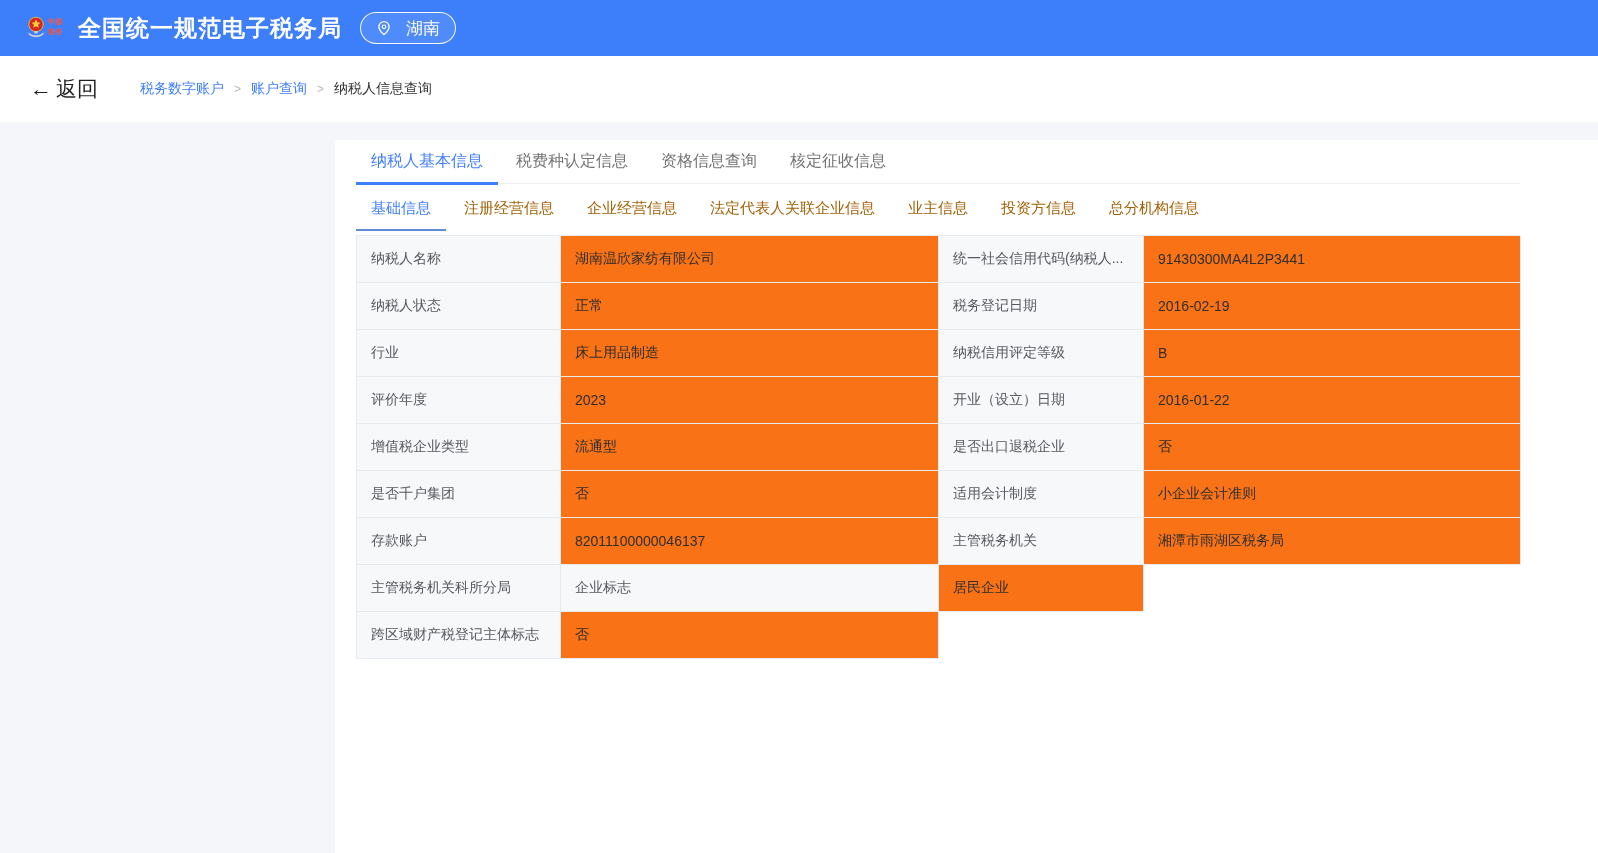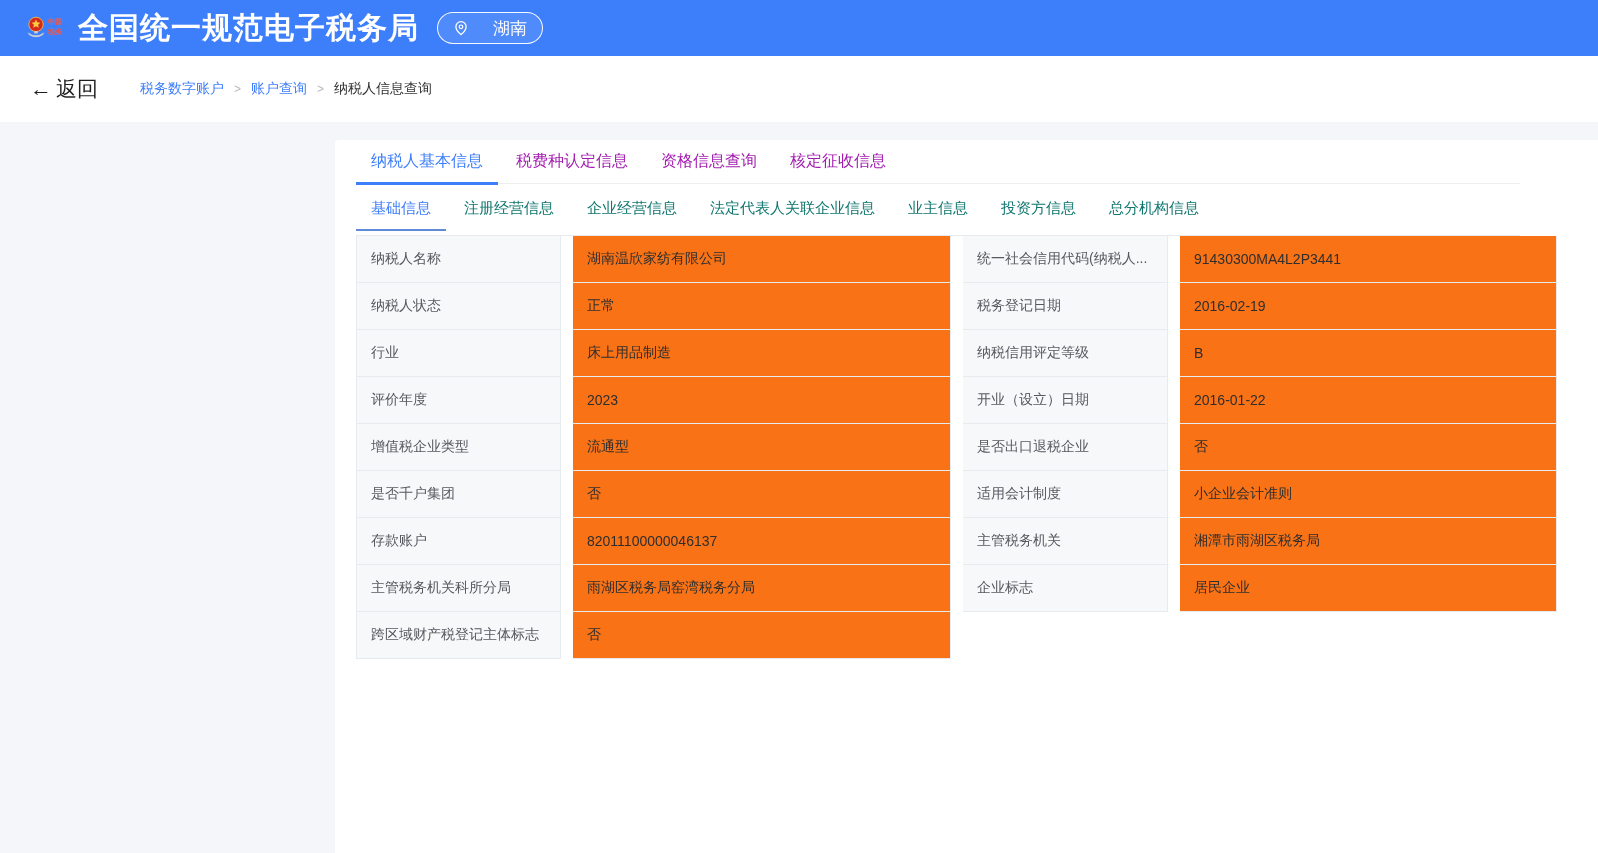--- a/index.html
+++ b/index.html
@@ -2,54 +2,54 @@
 <html><head>
 <meta charset="utf-8">
 <style>
   * { margin:0; padding:0; box-sizing:border-box; }
   html,body { width:1598px; height:853px; overflow:hidden;
     font-family:"Liberation Sans","DejaVu Sans",sans-serif; background:#f4f6f9; }
 
   
   .app-header { height:56px; background:#3d7efb; display:flex; align-items:center; padding:0 24px; }
   .logo-wrap { width:42px; height:46px; margin-right:12px; display:flex; flex-direction:row; align-items:center; }
-  .app-title { color:#fff; font-size:30px; font-weight:600; letter-spacing:1px; }
+  .app-title { color:#fff; font-size:23px; font-weight:600; letter-spacing:1px; }
   .loc-pill { margin-left:18px; height:32px; border:1px solid rgba(255,255,255,.95); background:rgba(255,255,255,.10);
-    border-radius:16px; display:flex; align-items:center; gap:24px; padding:0 15px; color:#fff; font-size:17px; }
+    border-radius:16px; display:flex; align-items:center; gap:14px; padding:0 15px; color:#fff; font-size:17px; }
   .loc-pill svg { display:block; }
 
   
   .crumb-bar { height:66px; background:#fff; display:flex; align-items:center; padding:0 30px; }
   .back-btn { display:flex; align-items:center; gap:4px; font-size:21px; color:#1f1f1f; cursor:pointer; margin-right:42px; }
   .back-arrow { font-size:22px; line-height:1; }
   .crumbs { display:flex; align-items:center; font-size:14px; }
   .crumb-link { color:#3d7efb; cursor:pointer; }
   .crumb-sep { color:#b6b9bf; margin:0 10px; font-size:12px; }
   .crumb-current { color:#333; }
 
   
   .page-body { position:relative; height:731px; background:#f4f6f9; }
   .content-card { position:absolute; left:335px; top:18px; right:0; bottom:0;
     background:#fff; border-radius:4px 0 0 0; padding:0 0 0 21px; }
 
   
   .tabs-primary { display:flex; height:44px; border-bottom:1px solid #eceef1; width:1164px; }
   .tabs-primary .tab { height:45px; margin-bottom:-1px; padding:0 15px; margin-right:3px; display:flex; align-items:center;
-    font-size:16px; color:#a21caf; cursor:pointer; border-bottom:3px solid transparent; }
+    font-size:16px; color:#737373; cursor:pointer; border-bottom:3px solid transparent; }
   .tabs-primary .tab.active { color:#3d7efb; border-bottom-color:#3d7efb; }
 
   
   .tabs-secondary { display:flex; height:49px; width:1164px; }
   .tabs-secondary .tab { height:44px; margin-top:3px; padding:0 15px; margin-right:3px; display:flex; align-items:center;
-    font-size:15px; color:#0f766e; cursor:pointer; border-bottom:2px solid transparent; }
+    font-size:15px; color:#a16207; cursor:pointer; border-bottom:2px solid transparent; }
   .tabs-secondary .tab.active { color:#3d7efb; border-bottom-color:#5f8bd9;text-align:center; }
 
   
   .info-table { width:1164px; margin-top:2px; border-top:1px solid #e7eaee; border-left:1px solid #e7eaee; }
-  .info-row { display:grid; grid-template-columns:204px 378px 205px 377px;gap:12px; }
+  .info-row { display:grid; grid-template-columns:204px 378px 205px 377px; }
   .cell { height:47px; display:flex; align-items:center; padding:0 14px; font-size:14px;
     border-right:1px solid #e7eaee; border-bottom:1px solid #e7eaee; overflow:hidden; white-space:nowrap; }
   .cell.label { background:#f7f8fa; color:#55585e; }
   .cell.value { background:#f97316; color:#2e2e2e; }
   .cell.blank { border:none; background:transparent; }
 
   
   .logo-caption { font-size:7px; color:#ffd9d0; font-weight:700; letter-spacing:.5px; margin-top:-2px;
     font-family:"Liberation Serif","DejaVu Serif",serif; color:#e8433a; text-shadow:0 0 1px rgba(255,255,255,.4); }
 </style>
@@ -148,21 +148,20 @@
         <div class="cell value">小企业会计准则</div>
       </div>
       <div class="info-row">
         <div class="cell label">存款账户</div>
         <div class="cell value">82011100000046137</div>
         <div class="cell label">主管税务机关</div>
         <div class="cell value">湘潭市雨湖区税务局</div>
       </div>
       <div class="info-row">
         <div class="cell label">主管税务机关科所分局</div>
-        <div class="cell value">雨湖区税务局窑湾税务分局</div>
         <div class="cell label">企业标志</div>
         <div class="cell value">居民企业</div>
       </div>
       <div class="info-row">
         <div class="cell label">跨区域财产税登记主体标志</div>
         <div class="cell value">否</div>
         <div class="cell blank"></div>
         <div class="cell blank"></div>
       </div>
     </div>

